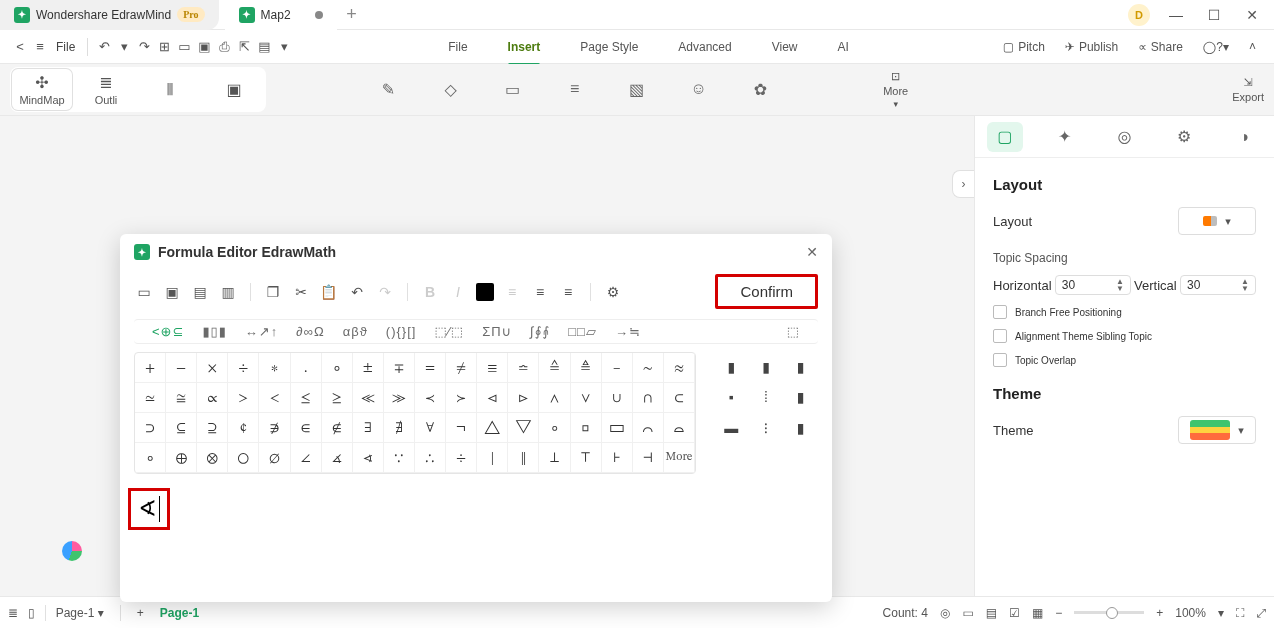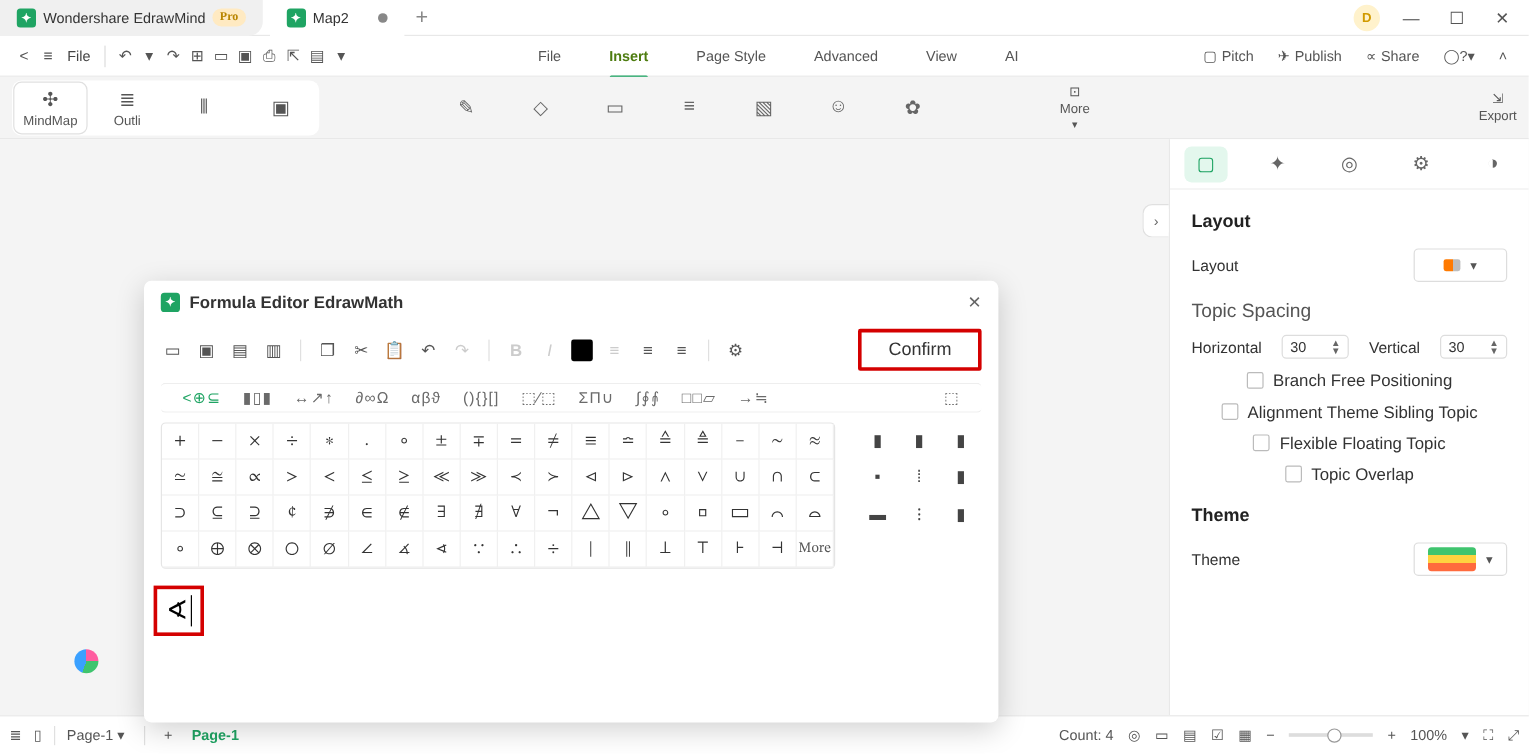--- a/index.html
+++ b/index.html
@@ -47,23 +47,23 @@
 
 .sidepanel { width: 300px; background: #fff; border-left: 1px solid #e8e8e8; height: 480px; overflow: hidden; }
 .sp-tabs { height: 42px; display: flex; align-items: center; justify-content: space-around; border-bottom: 1px solid #eee; font-size: 16px; color: #666; }
 .sp-tabs .sptab { width: 36px; height: 30px; display:flex; align-items:center; justify-content:center; border-radius:6px; }
 .sp-tabs .sptab.active { background: #e3f7ed; color:#1fa463; }
 .sp-body { padding: 12px 18px; font-size: 13px; color:#333; }
 .sp-body h3 { font-size: 15px; color:#222; margin: 6px 0 14px; font-weight: 600; }
 .sp-row { display:flex; align-items:center; justify-content:space-between; margin: 10px 0; }
 .sp-select { width:78px; height:28px; border:1px solid #ddd; border-radius:4px; display:flex; align-items:center; justify-content:center; gap:8px; font-size:11px; color:#555; }
 .sp-select .sw { width:14px; height:10px; background: linear-gradient(90deg,#ff7a00 55%, #bdbdbd 55%); border-radius:2px; }
-.num-input { display:flex; align-items:center; border:1px solid #ddd; border-radius:4px; padding: 2px 6px; width:56px; justify-content:space-between; font-size:12px; }
+.num-input { display:flex; align-items:center; border:1px solid #ddd; border-radius:4px; padding: 2px 6px; width:76px; justify-content:space-between; font-size:12px; }
 .num-input .arrows { font-size:8px; line-height:7px; color:#666; display:flex; flex-direction:column; }
-.chkrow { display:flex; align-items:center; gap:8px; margin:10px 0; font-size:14px; color:#333;justify-content:center; }
+.chkrow { display:flex; align-items:center; gap:8px; margin:10px 0; font-size:10px; color:#333; }
 .chkrow .box { width:14px; height:14px; border:1px solid #bbb; border-radius:2px; }
 .theme-swatch { width:40px; height:20px; border-radius:3px; background: linear-gradient(180deg,#3fc46e 33%,#ffd23f 33% 66%,#ff6a3d 66%); }
 
 
 .mm-blob { position:absolute; left: 62px; top: 425px; width:20px; height:20px; border-radius:50%; background: conic-gradient(#ff5ca0 0 90deg,#3fc46e 90deg 200deg,#3aa0ff 200deg 360deg); }
 
 
 .modal { position:absolute; left:120px; top:118px; width:712px; height:368px; background:#fff; border-radius:6px; box-shadow:0 6px 24px rgba(0,0,0,.18); z-index:10; }
 .modal-title { display:flex; align-items:center; gap:8px; padding:10px 14px; font-size:14px; color:#333; font-weight:600; }
 .modal-title .logo-sq { background:#1fa463; }
@@ -355,21 +355,21 @@
       <span class="sptab">◎</span>
       <span class="sptab">⚙</span>
       <span class="sptab">◑</span>
     </div>
     <div class="sp-body">
       <h3>Layout</h3>
       <div class="sp-row">
         <span>Layout</span>
         <span class="sp-select"><span class="sw"></span>▾</span>
       </div>
-      <div style="color:#555;font-size:16px;margin-top:16px;">Topic Spacing</div>
+      <div style="color:#555;font-size:12px;margin-top:16px;">Topic Spacing</div>
       <div class="sp-row">
         <span>Horizontal</span>
         <span class="num-input">
             <span>30</span>
             <span class="arrows">
               <span>▲</span>
               <span>▼</span>
             </span>
           </span>
         <span>Vertical</span>
@@ -384,24 +384,20 @@
       <div class="chkrow">
           <span class="box"></span>
           <span>Branch Free Positioning</span>
         </div>
       <div class="chkrow">
           <span class="box"></span>
           <span>Alignment Theme Sibling Topic</span>
         </div>
       <div class="chkrow">
           <span class="box"></span>
-          <span>Flexible Floating Topic</span>
-        </div>
-      <div class="chkrow">
-          <span class="box"></span>
           <span>Topic Overlap</span>
         </div>
 
       <h3 style="margin-top:18px;">Theme</h3>
       <div class="sp-row">
         <span>Theme</span>
         <span class="sp-select"><span class="theme-swatch"></span>▾</span>
       </div>
     </div>
   </div>

